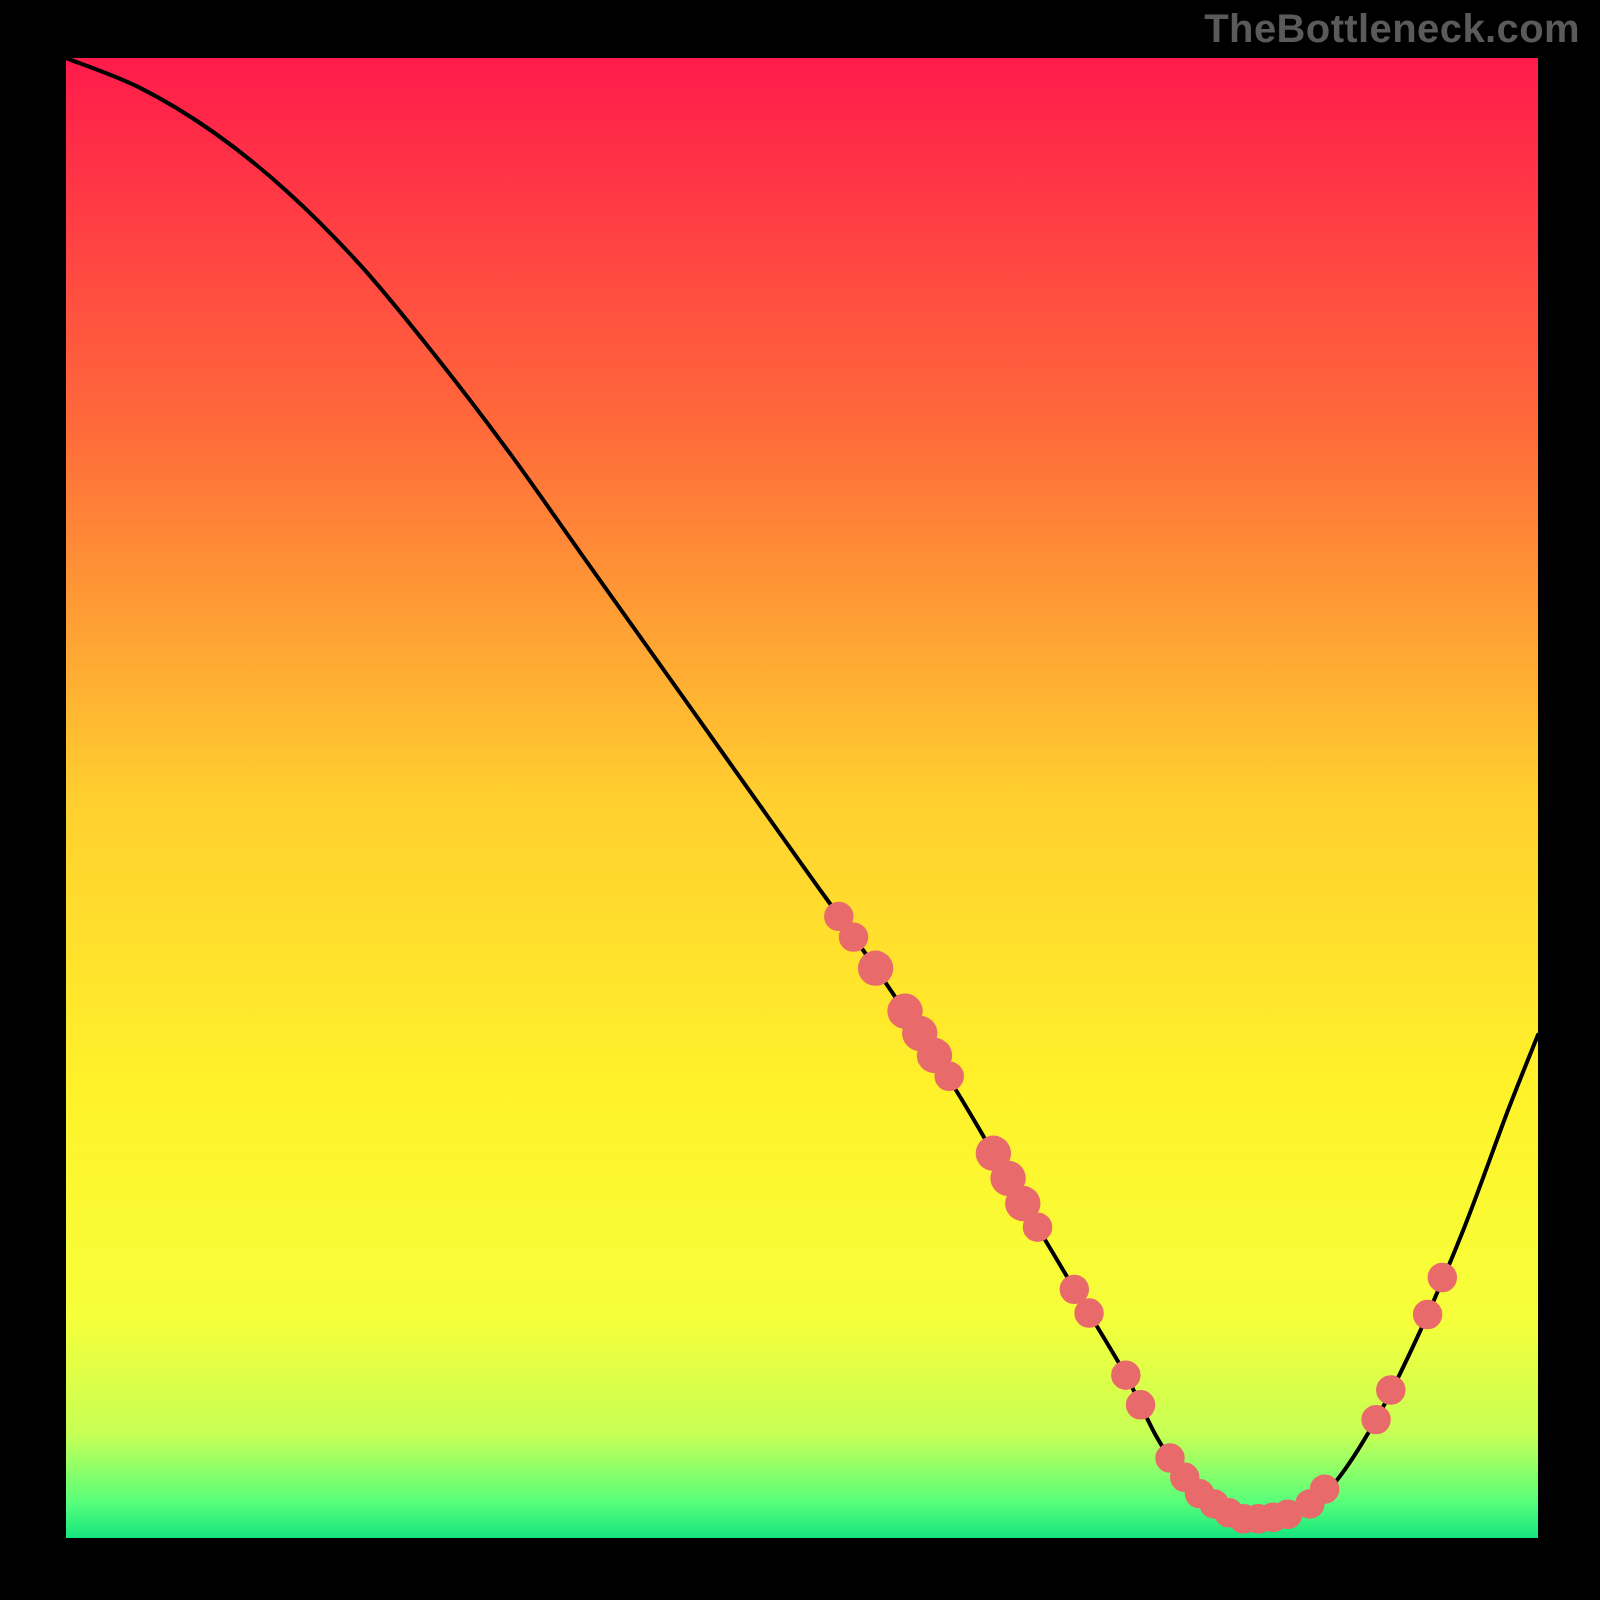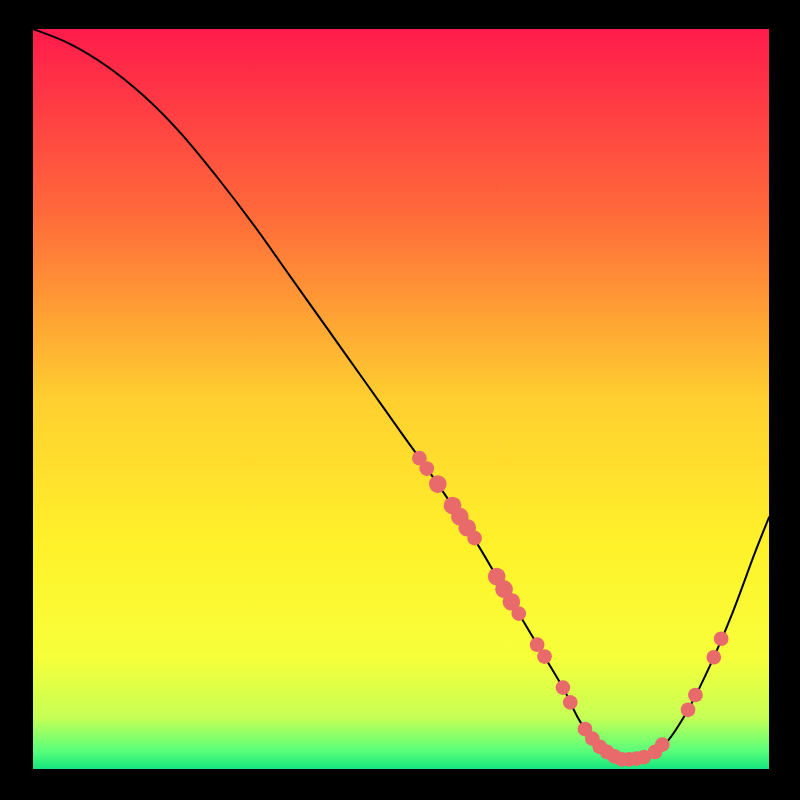--- a/index.html
+++ b/index.html
@@ -22,20 +22,21 @@
     top: 29px;
     width: 736px;
     height: 740px;
   }
   svg { display: block; }
 </style>
 </head>
 <body>
 
 <div class="container">
+  <div class="watermark">TheBottleneck.com</div>
   <div class="plot">
     <svg id="chart-svg" width="736" height="740" viewBox="0 0 736 740">
         <defs>
           <linearGradient id="bg-grad" x1="0" y1="0" x2="0" y2="1">
             <stop offset="0%" stop-color="#ff1b4b"></stop>
             <stop offset="25%" stop-color="#ff6a3a"></stop>
             <stop offset="50%" stop-color="#ffcf2f"></stop>
             <stop offset="70%" stop-color="#fff22a"></stop>
             <stop offset="85%" stop-color="#f6ff3a"></stop>
             <stop offset="93%" stop-color="#c7ff55"></stop>

